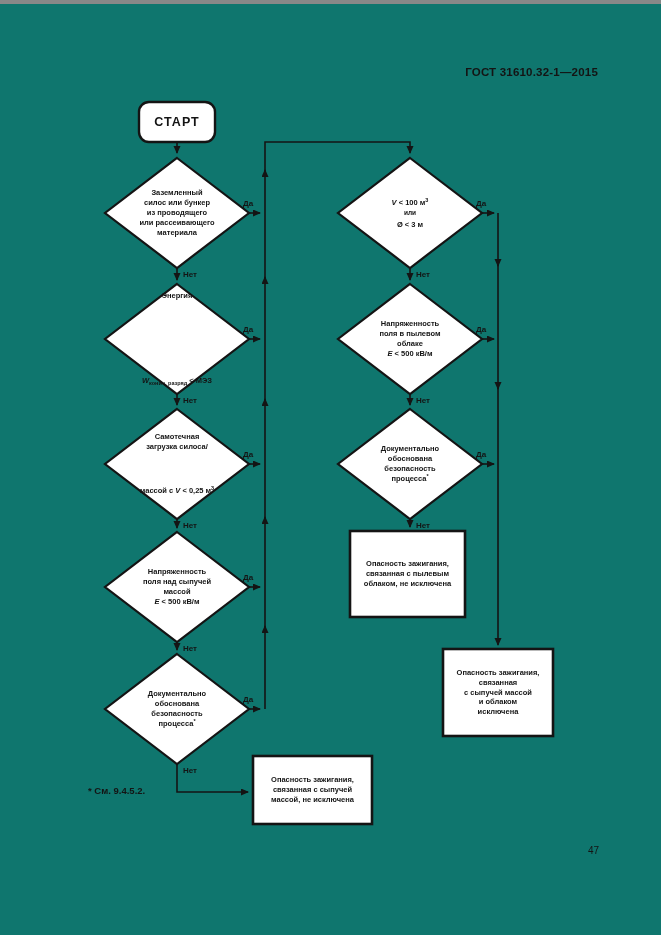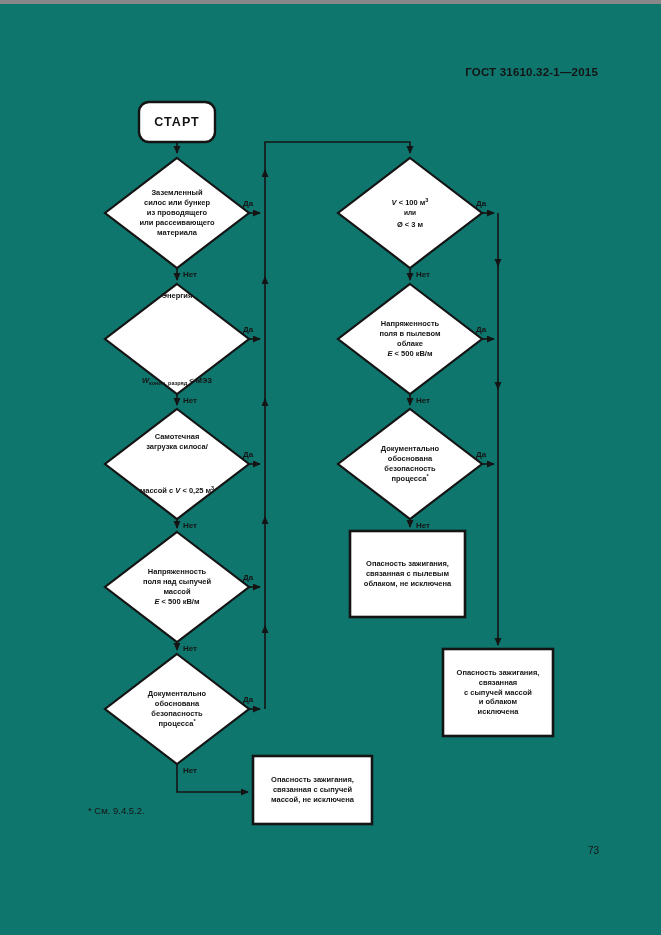--- a/index.html
+++ b/index.html
@@ -85,22 +85,22 @@
       <polygon points="410,154 482,209 410,264 338,209" stroke-width="2.2"></polygon>
       <polygon points="410,280 482,335 410,390 338,335" stroke-width="2.2"></polygon>
       <polygon points="410,405 482,460 410,515 338,460" stroke-width="2.2"></polygon>
       <rect x="350" y="527" width="115" height="86" stroke-width="2.6"></rect>
       <rect x="443" y="645" width="110" height="87" stroke-width="2.6"></rect>
       <rect x="253" y="752" width="119" height="68" stroke-width="2.6"></rect>
     </g>
   </svg>
 
   <div class="abs hdr" style="top:62px; right:63px;">ГОСТ 31610.32-1—2015</div>
-  <div class="abs footnote" style="left:88px; top:801px;">* См. 9.4.5.2.</div>
-  <div class="abs pageno" style="top:841px; right:62px;">73</div>
+  <div class="abs footnote" style="left:88px; top:781px;font-weight:bold;">* См. 9.4.5.2.</div>
+  <div class="abs pageno" style="top:841px; right:62px;">47</div>
 
   <div class="abs startlbl" style="left:139px; top:98px; width:76px; height:40px;">СТАРТ</div>
 
   <div class="abs dtext" style="left:112px; top:161px; width:130px; height:96px;">
     <div class="ml">Заземленный
 силос или бункер
 из проводящего
 или рассеивающего
 материала</div>
   </div>

